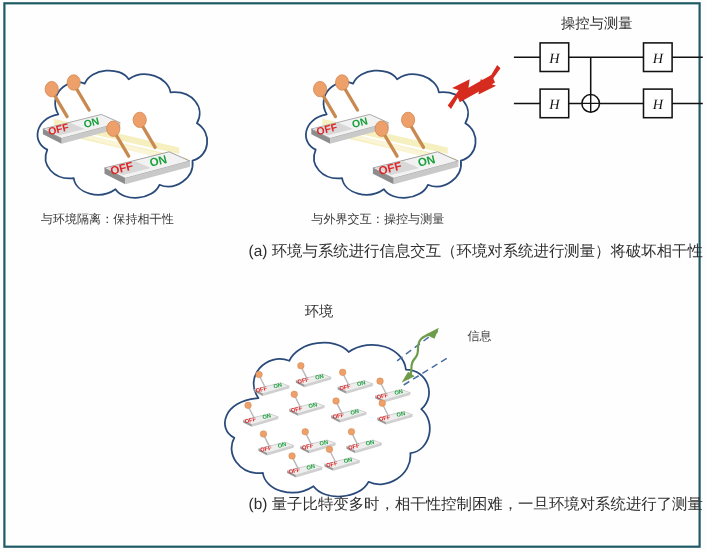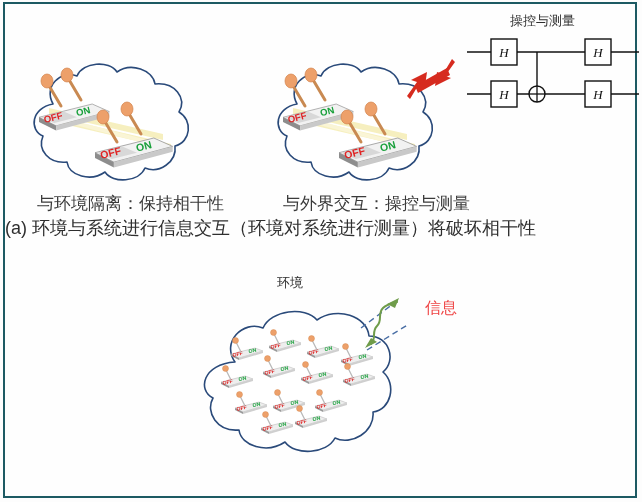--- a/index.html
+++ b/index.html
@@ -14,34 +14,34 @@
   }
   .panel-a{position:absolute;left:0;top:0;width:634px;height:260px;}
   .panel-b{position:absolute;left:0;top:262px;width:634px;height:232px;}
 
   
   .cloud{position:absolute;}
   .cloud svg{display:block;overflow:visible;}
 
   
   .sub-label{
-    position:absolute;font-size:17px;color:#3a3a3a;white-space:nowrap;
+    position:absolute;font-size:11px;color:#3a3a3a;white-space:nowrap;
     font-family:"Liberation Sans","DejaVu Sans",sans-serif;
   }
   .caption{
-    position:absolute;width:100%;text-align:left;font-size:18px;
+    position:absolute;width:100%;text-align:right;font-size:14px;
     color:#2e2e2e;line-height:21px;white-space:nowrap;
     font-family:"Liberation Sans","DejaVu Sans",sans-serif;
   }
   .env-label{
     position:absolute;font-size:13px;color:#2e2e2e;
     font-family:"Liberation Sans","DejaVu Sans",sans-serif;
   }
   .info-label{
-    position:absolute;font-size:16px;color:#ef4444;
+    position:absolute;font-size:11px;color:#404040;
     font-family:"Liberation Sans","DejaVu Sans",sans-serif;
   }
   .circuit-title{
     position:absolute;font-size:13px;color:#2e2e2e;white-space:nowrap;
     font-family:"Liberation Sans","DejaVu Sans",sans-serif;
     text-align:right;
   }
   .circuit-wrap{position:absolute;}
   .gate-label{
     font-family:"Liberation Serif","DejaVu Serif",serif;
@@ -310,15 +310,16 @@
           <line x1="10" y1="56" x2="52" y2="30"></line>
         </g>
         <g stroke="#6f9c4a" stroke-width="2" fill="none" stroke-linecap="round">
           <path d="M14,50 C20,44 14,38 20,32 C26,26 20,20 26,14 C30,10 34,10 40,8"></path>
         </g>
         <polygon points="42,4 30,10 38,14" fill="#6f9c4a"></polygon>
         <polygon points="8,54 20,48 14,44" fill="#6f9c4a"></polygon>
       </svg>
     </div>
 
+    <div class="caption" style="top:182px;">(b) 量子比特变多时，相干性控制困难，一旦环境对系统进行了测量</div>
   </div>
 
 </div>
 
 </body></html>

